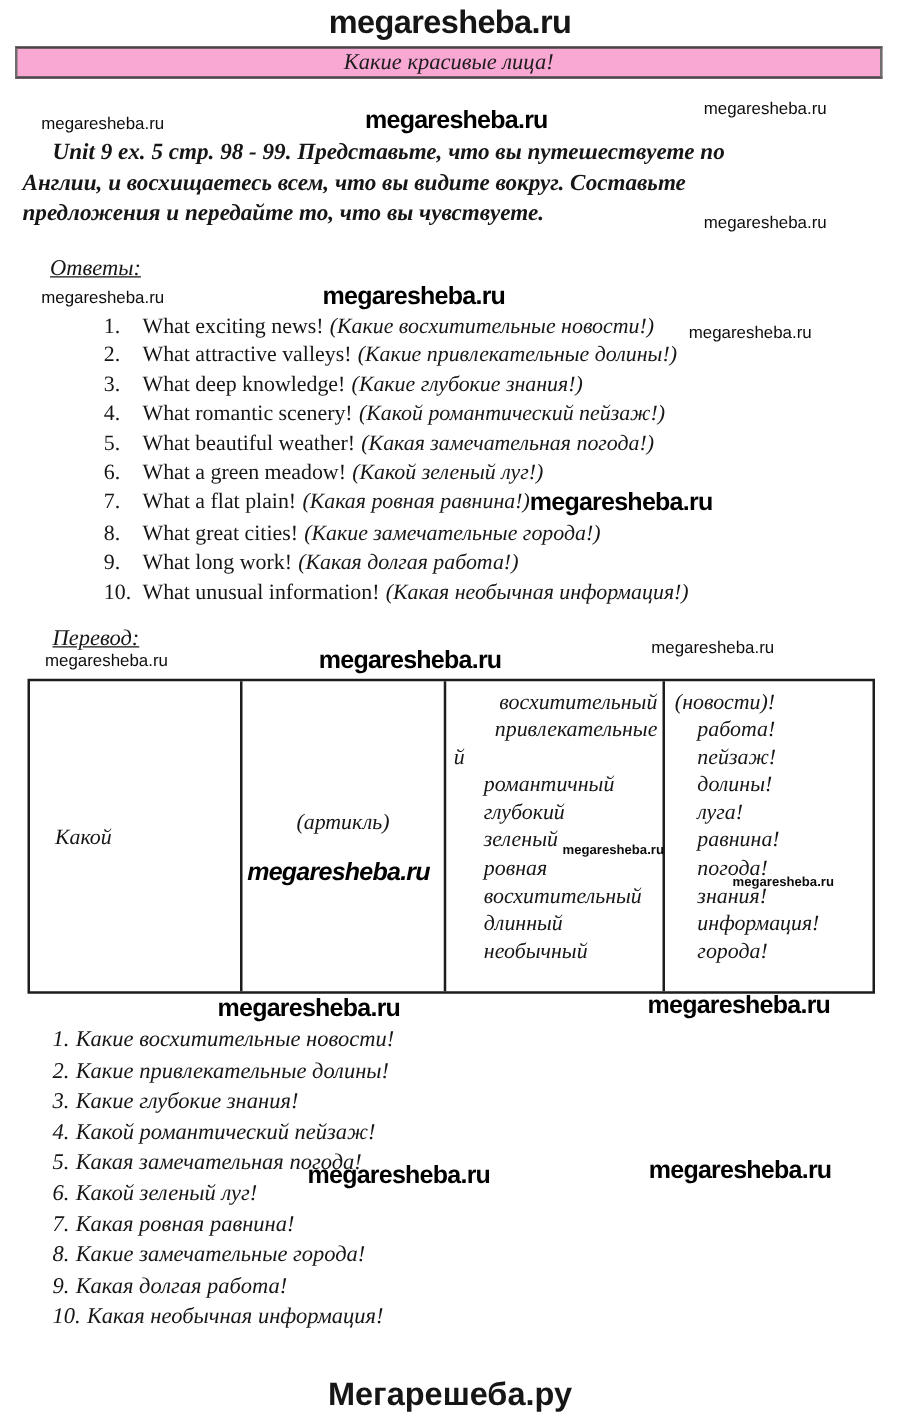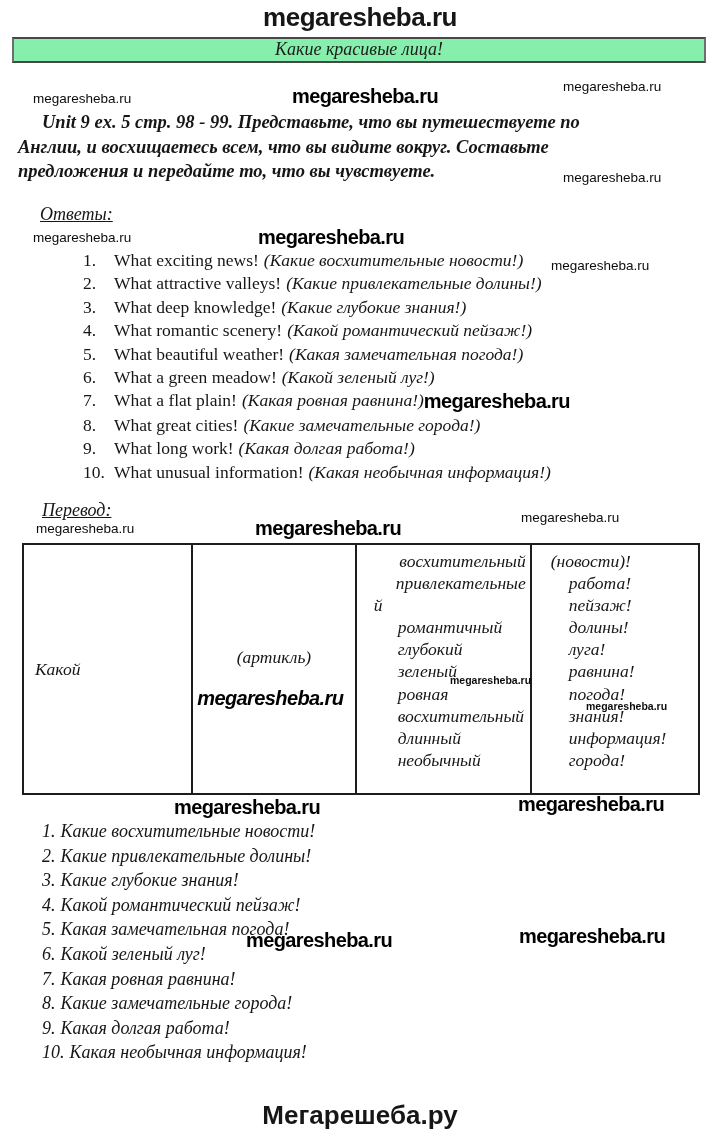--- a/index.html
+++ b/index.html
@@ -6,21 +6,21 @@
   .page{position:relative;width:720px;height:1132px;background:#ffffff;overflow:hidden;
         font-family:"Liberation Serif", serif;color:#161616;}
 
   
   .site-title{position:absolute;top:2px;left:0;width:100%;text-align:center;
               font-family:"Liberation Sans", sans-serif;font-weight:bold;font-size:26px;letter-spacing:-0.5px;}
   .footer-title{position:absolute;top:1100px;left:0;width:100%;text-align:center;
               font-family:"Liberation Sans", sans-serif;font-weight:bold;font-size:26px;}
 
   .banner{position:absolute;top:37px;left:12px;width:690px;height:22px;
-          background:#86efac;border:2px solid #474747;border-left-color:#6e6e6e;border-right-color:#6e6e6e;
+          background:#f9a8d4;border:2px solid #474747;border-left-color:#6e6e6e;border-right-color:#6e6e6e;
           text-align:center;font-style:italic;font-size:18px;line-height:21px;color:#1c1c1c;}
 
   
   .wm-s{position:absolute;font-family:"Liberation Sans", sans-serif;font-size:13.5px;color:#0c0c0c;white-space:nowrap;}
   .wm-b{position:absolute;font-family:"Liberation Sans", sans-serif;font-weight:bold;font-size:20px;
         letter-spacing:-0.6px;color:#000;white-space:nowrap;z-index:3;}
   .wm-t{position:absolute;font-family:"Liberation Sans", sans-serif;font-weight:bold;font-size:10.5px;
         color:#0c0c0c;white-space:nowrap;z-index:3;}
   .wm-inline{position:static;font-family:"Liberation Sans", sans-serif;font-weight:bold;font-size:20px;
         letter-spacing:-0.6px;color:#000;vertical-align:-2px;}
@@ -36,21 +36,21 @@
 
   
   .ans-list{position:absolute;top:249px;left:45px;width:660px;font-size:17.5px;line-height:23.4px;margin-left:38px;}
   .ans .n{display:inline-block;width:31px;}
   .ans .ru{font-style:italic;margin-left:5px;}
 
   
   .ttable{position:absolute;top:543px;left:22px;width:678px;height:252px;
           border:2px solid #1d1d1d;display:flex;box-sizing:border-box;
           font-style:italic;font-size:17.5px;}
-  .ttable .cell{box-sizing:border-box;height:100%;position:relative;padding-left:11px;}
+  .ttable .cell{box-sizing:border-box;height:100%;position:relative;}
   .c1{width:175px;border-right:2px solid #1d1d1d;display:flex;align-items:center;padding-left:20px;}
   .c2{width:169px;border-right:2px solid #1d1d1d;}
   .c3{width:181px;border-right:2px solid #1d1d1d;padding-top:5px;}
   .c4{width:172px;padding-top:5px;}
   .c2 .article{position:absolute;top:102px;left:0;width:100%;text-align:center;}
   .c2 .wm-cell{left:4px;top:142px;}
   .l{line-height:22.1px;white-space:nowrap;}
   .c3 .l{padding-left:30px;}
   .c3 .r{padding-left:0;padding-right:4px;text-align:right;}
   .c3 .nl{padding-left:6px;}

